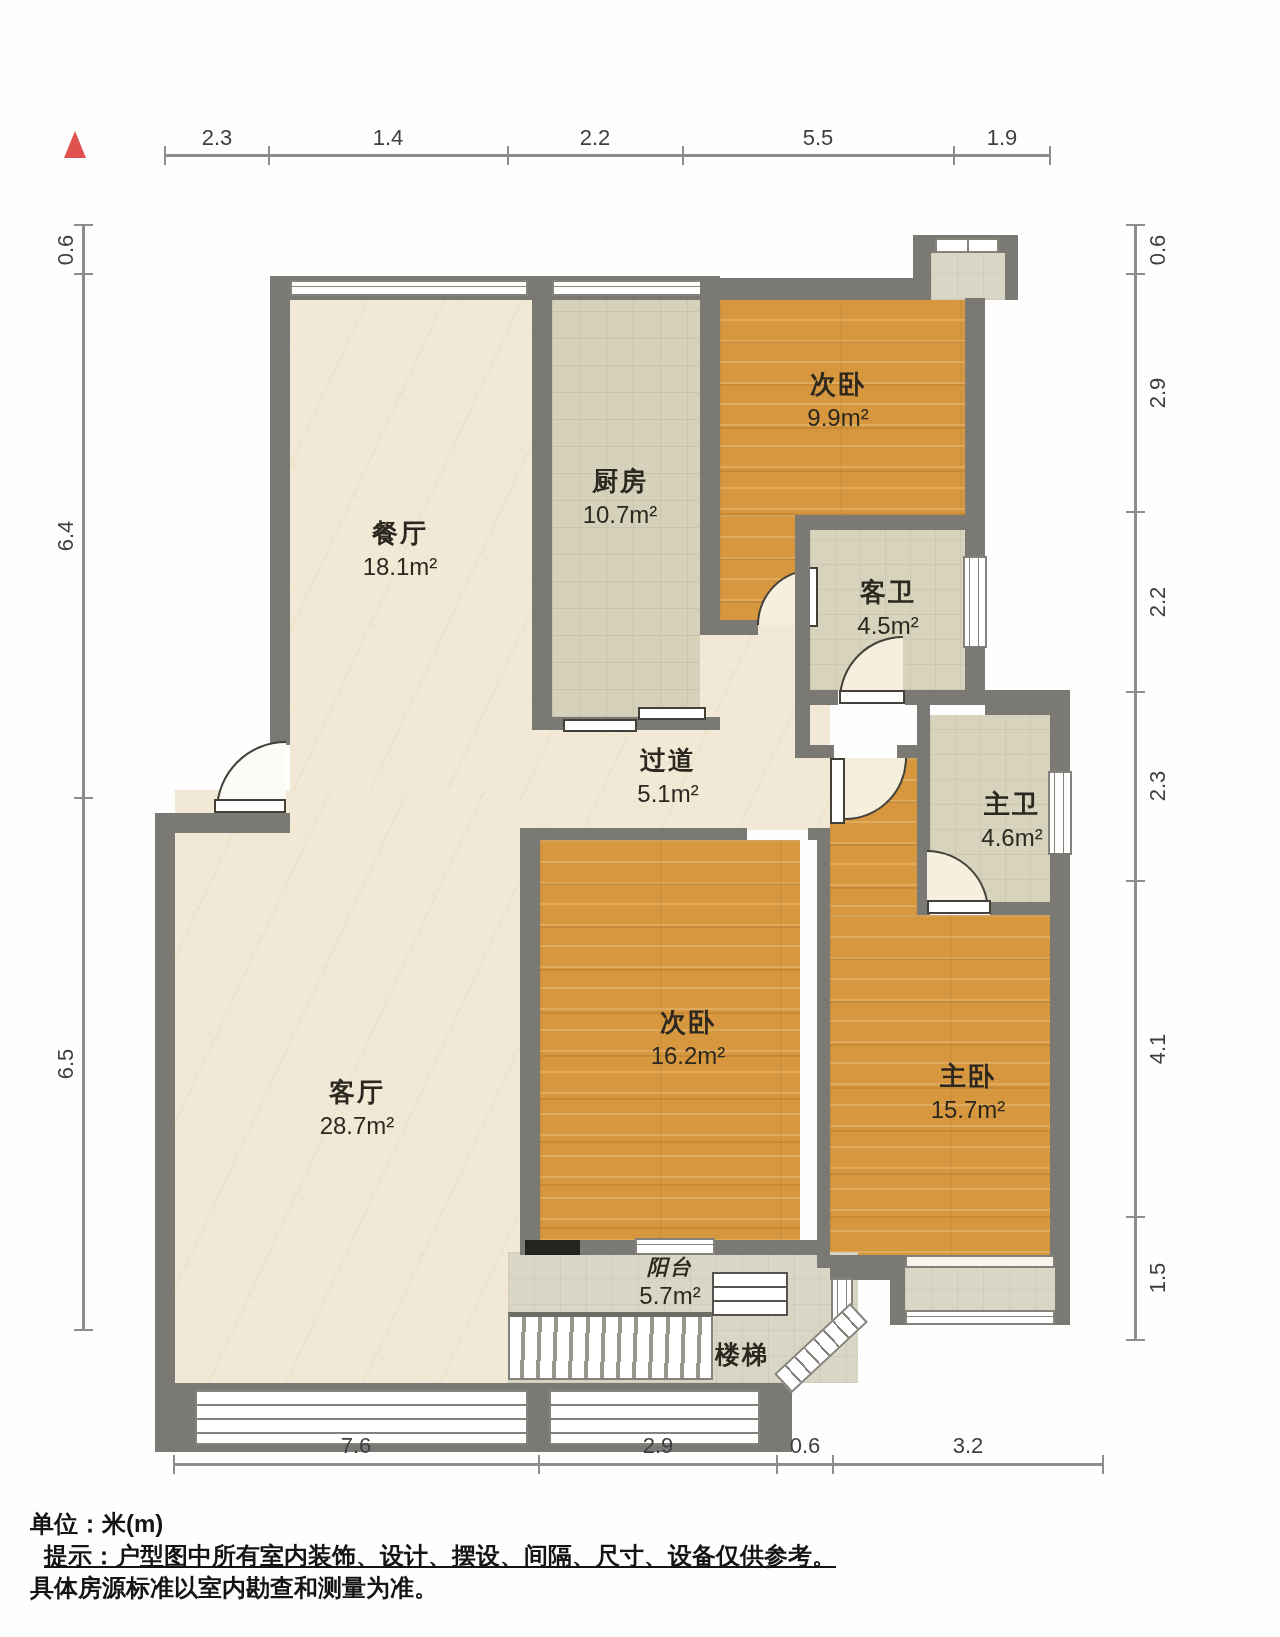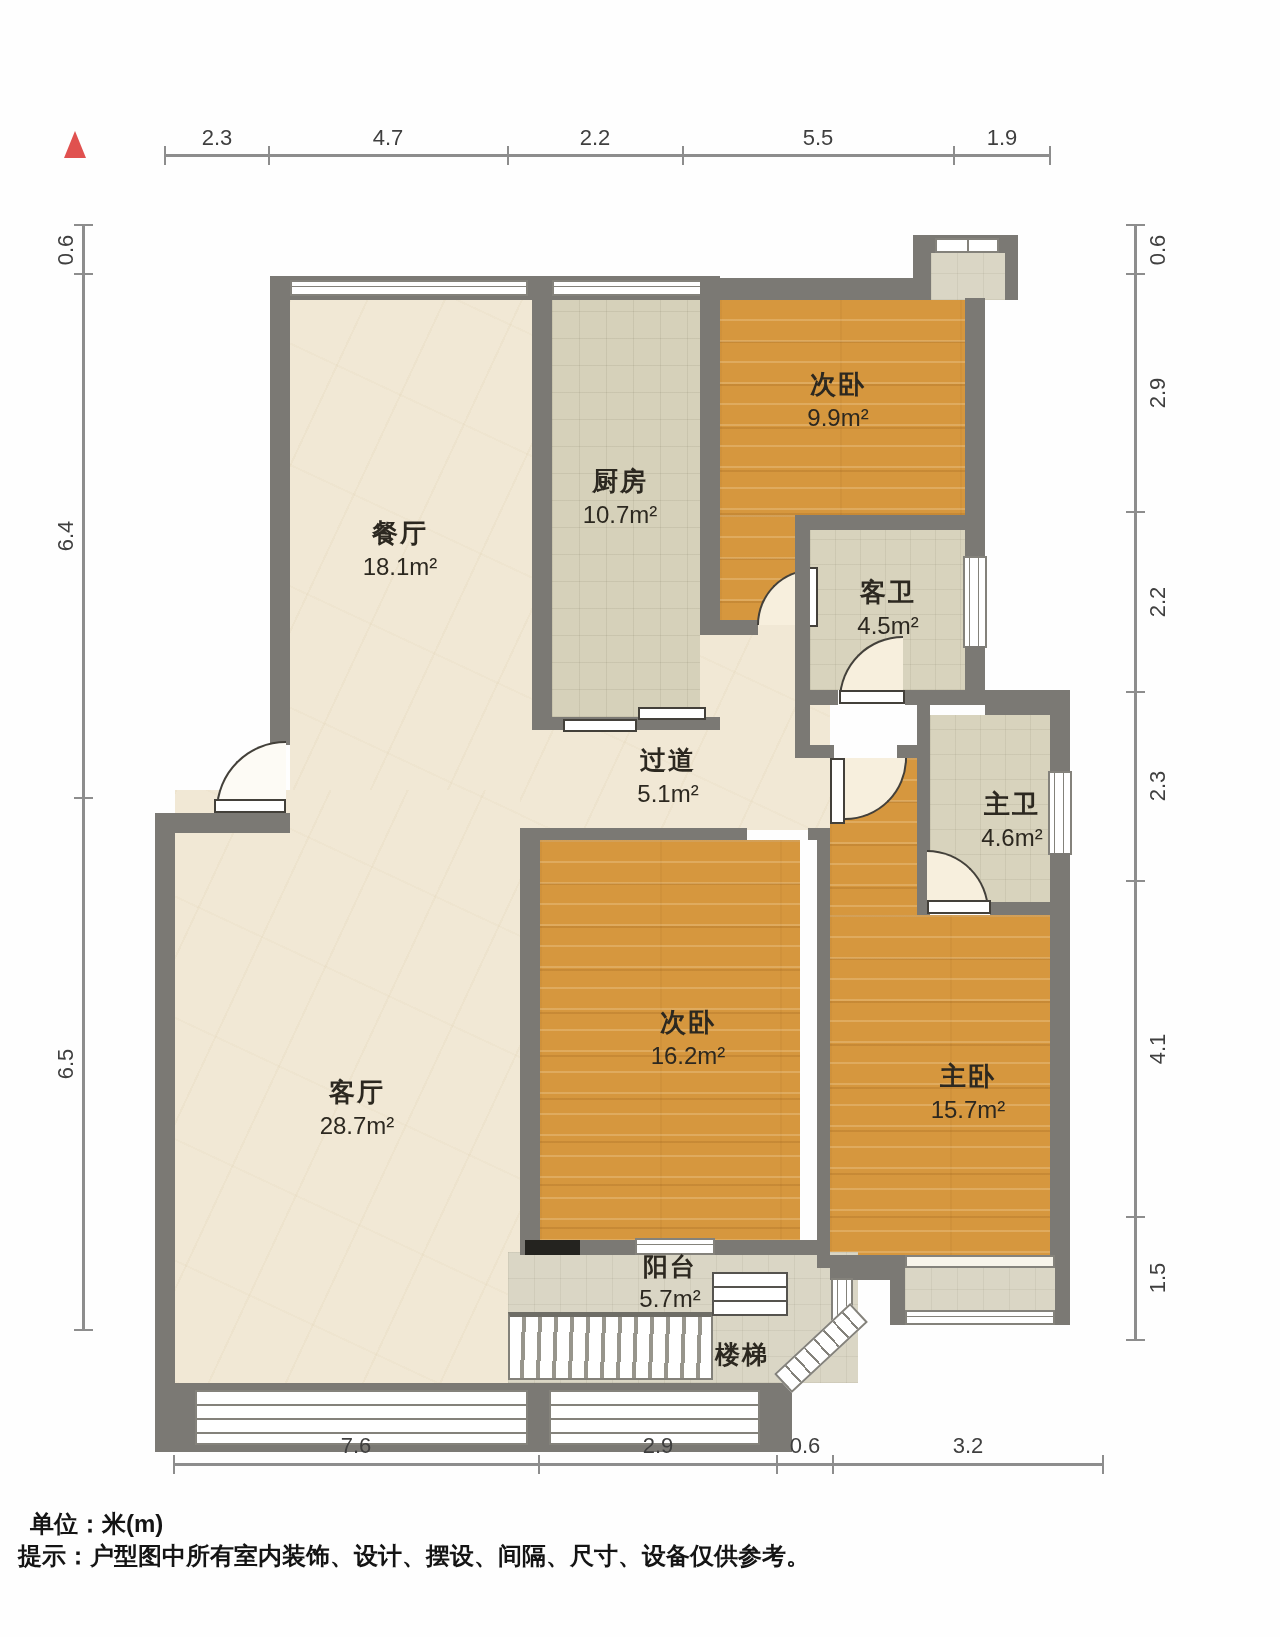--- a/index.html
+++ b/index.html
@@ -180,36 +180,36 @@
   </div>
   <div class="rlabel" style="left:968px;top:1092px;">
     <div class="rname">主卧</div>
     <div class="rarea">15.7m²</div>
   </div>
   <div class="rlabel" style="left:357px;top:1108px;">
     <div class="rname">客厅</div>
     <div class="rarea">28.7m²</div>
   </div>
   <div class="rlabel" style="left:670px;top:1282px;">
-    <div class="rname" style="font-size:25px;">阳台</div>
+    <div class="rname" style="font-size:21px;font-style:italic;">阳台</div>
     <div class="rarea">5.7m²</div>
   </div>
   <div class="rlabel" style="left:742px;top:1354px;">
     <div class="rname" style="font-size:25px;">楼梯</div>
   </div>
 
   <div class="dline" style="left:165px;top:154px;width:886px;height:3px;"></div>
   <div class="tick" style="left:164px;top:146px;width:2px;height:19px;"></div>
   <div class="tick" style="left:268px;top:146px;width:2px;height:19px;"></div>
   <div class="tick" style="left:507px;top:146px;width:2px;height:19px;"></div>
   <div class="tick" style="left:682px;top:146px;width:2px;height:19px;"></div>
   <div class="tick" style="left:953px;top:146px;width:2px;height:19px;"></div>
   <div class="tick" style="left:1049px;top:146px;width:2px;height:19px;"></div>
   <div class="dlabel" style="left:217px;top:138px;">2.3</div>
-  <div class="dlabel" style="left:388px;top:138px;">4.7</div>
+  <div class="dlabel" style="left:388px;top:138px;">1.4</div>
   <div class="dlabel" style="left:595px;top:138px;">2.2</div>
   <div class="dlabel" style="left:818px;top:138px;">5.5</div>
   <div class="dlabel" style="left:1002px;top:138px;">1.9</div>
 
   <div class="dline" style="left:82px;top:225px;width:3px;height:1105px;"></div>
   <div class="tick" style="left:74px;top:224px;width:19px;height:2px;"></div>
   <div class="tick" style="left:74px;top:273px;width:19px;height:2px;"></div>
   <div class="tick" style="left:74px;top:797px;width:19px;height:2px;"></div>
   <div class="tick" style="left:74px;top:1329px;width:19px;height:2px;"></div>
   <div class="dlabel rot" style="left:66px;top:250px;">0.6</div>
@@ -236,15 +236,16 @@
   <div class="tick" style="left:538px;top:1455px;width:2px;height:19px;"></div>
   <div class="tick" style="left:776px;top:1455px;width:2px;height:19px;"></div>
   <div class="tick" style="left:832px;top:1455px;width:2px;height:19px;"></div>
   <div class="tick" style="left:1102px;top:1455px;width:2px;height:19px;"></div>
   <div class="dlabel" style="left:356px;top:1446px;">7.6</div>
   <div class="dlabel" style="left:658px;top:1446px;">2.9</div>
   <div class="dlabel" style="left:805px;top:1446px;">0.6</div>
   <div class="dlabel" style="left:968px;top:1446px;">3.2</div>
 
   <div class="note" style="left:30px;top:1508px;">单位：米(m)</div>
-  <div class="note" style="left:18px;top:1540px;">提示：户型图中所有室内装饰、设计、摆设、间隔、尺寸、设备仅供参考。</div>
+  <div class="note" style="left:44px;top:1540px;text-decoration:underline;">提示：户型图中所有室内装饰、设计、摆设、间隔、尺寸、设备仅供参考。</div>
+  <div class="note" style="left:30px;top:1572px;">具体房源标准以室内勘查和测量为准。</div>
 
 </div>
 
 </body></html>

